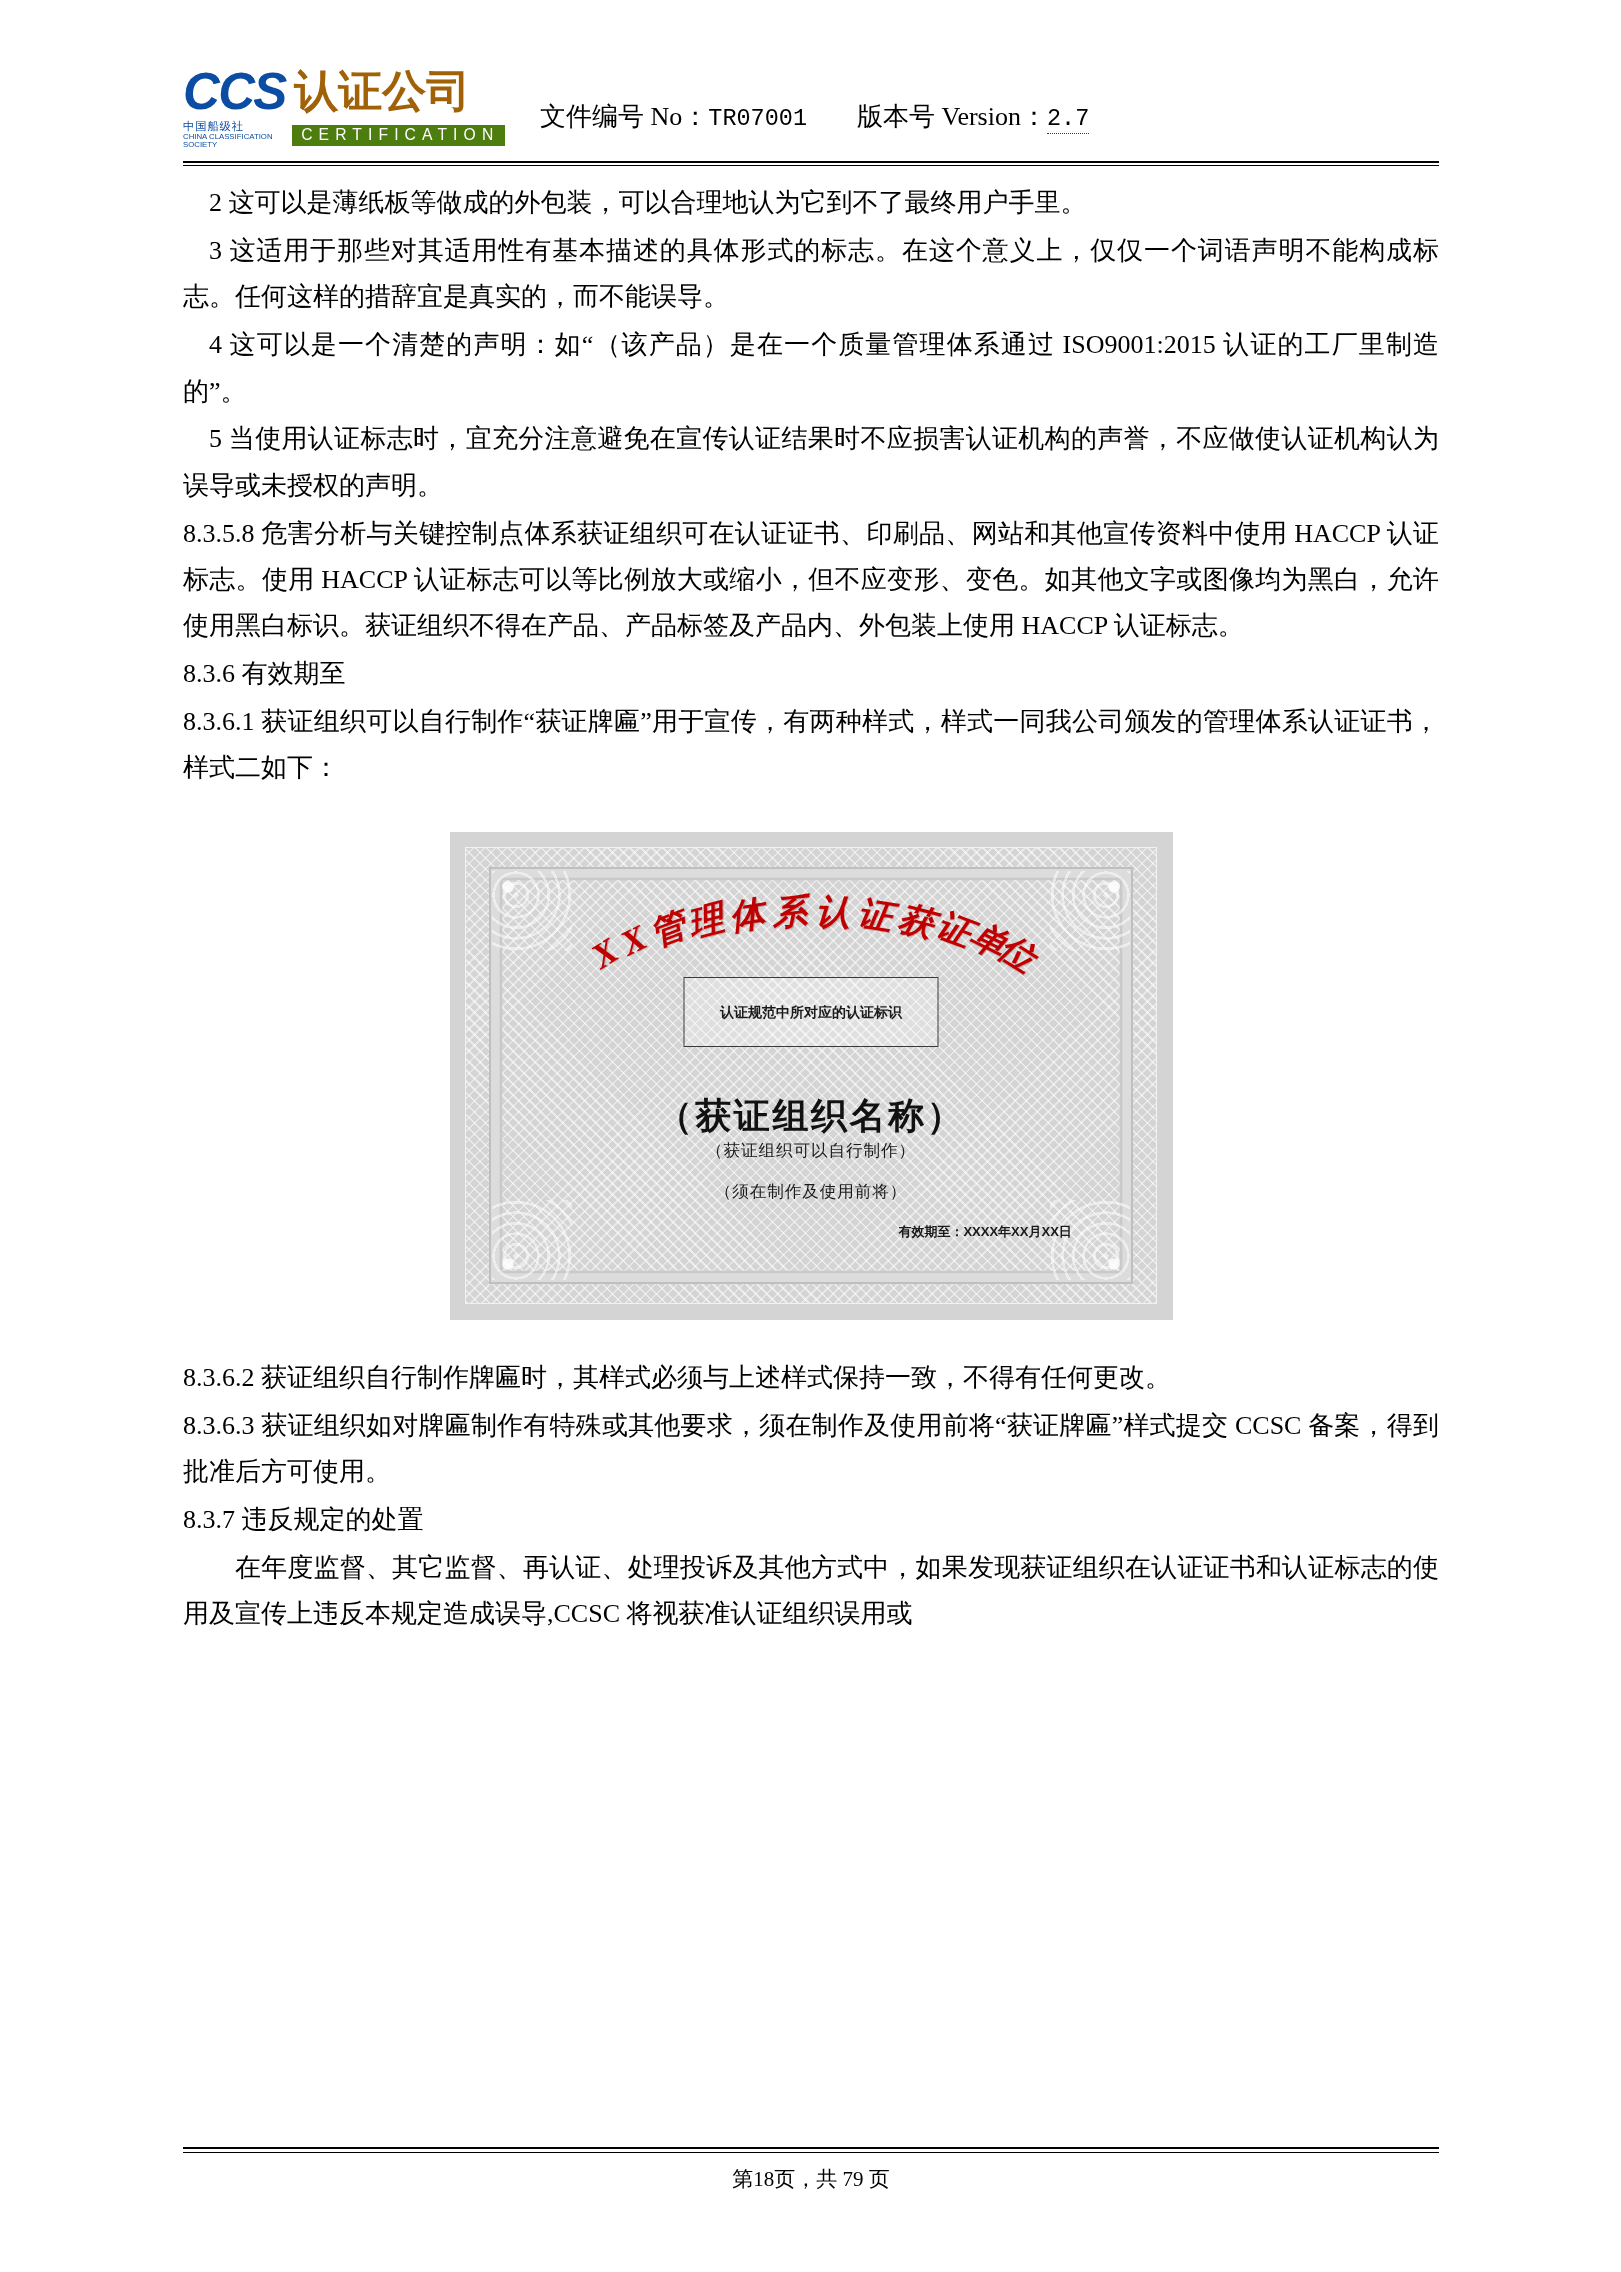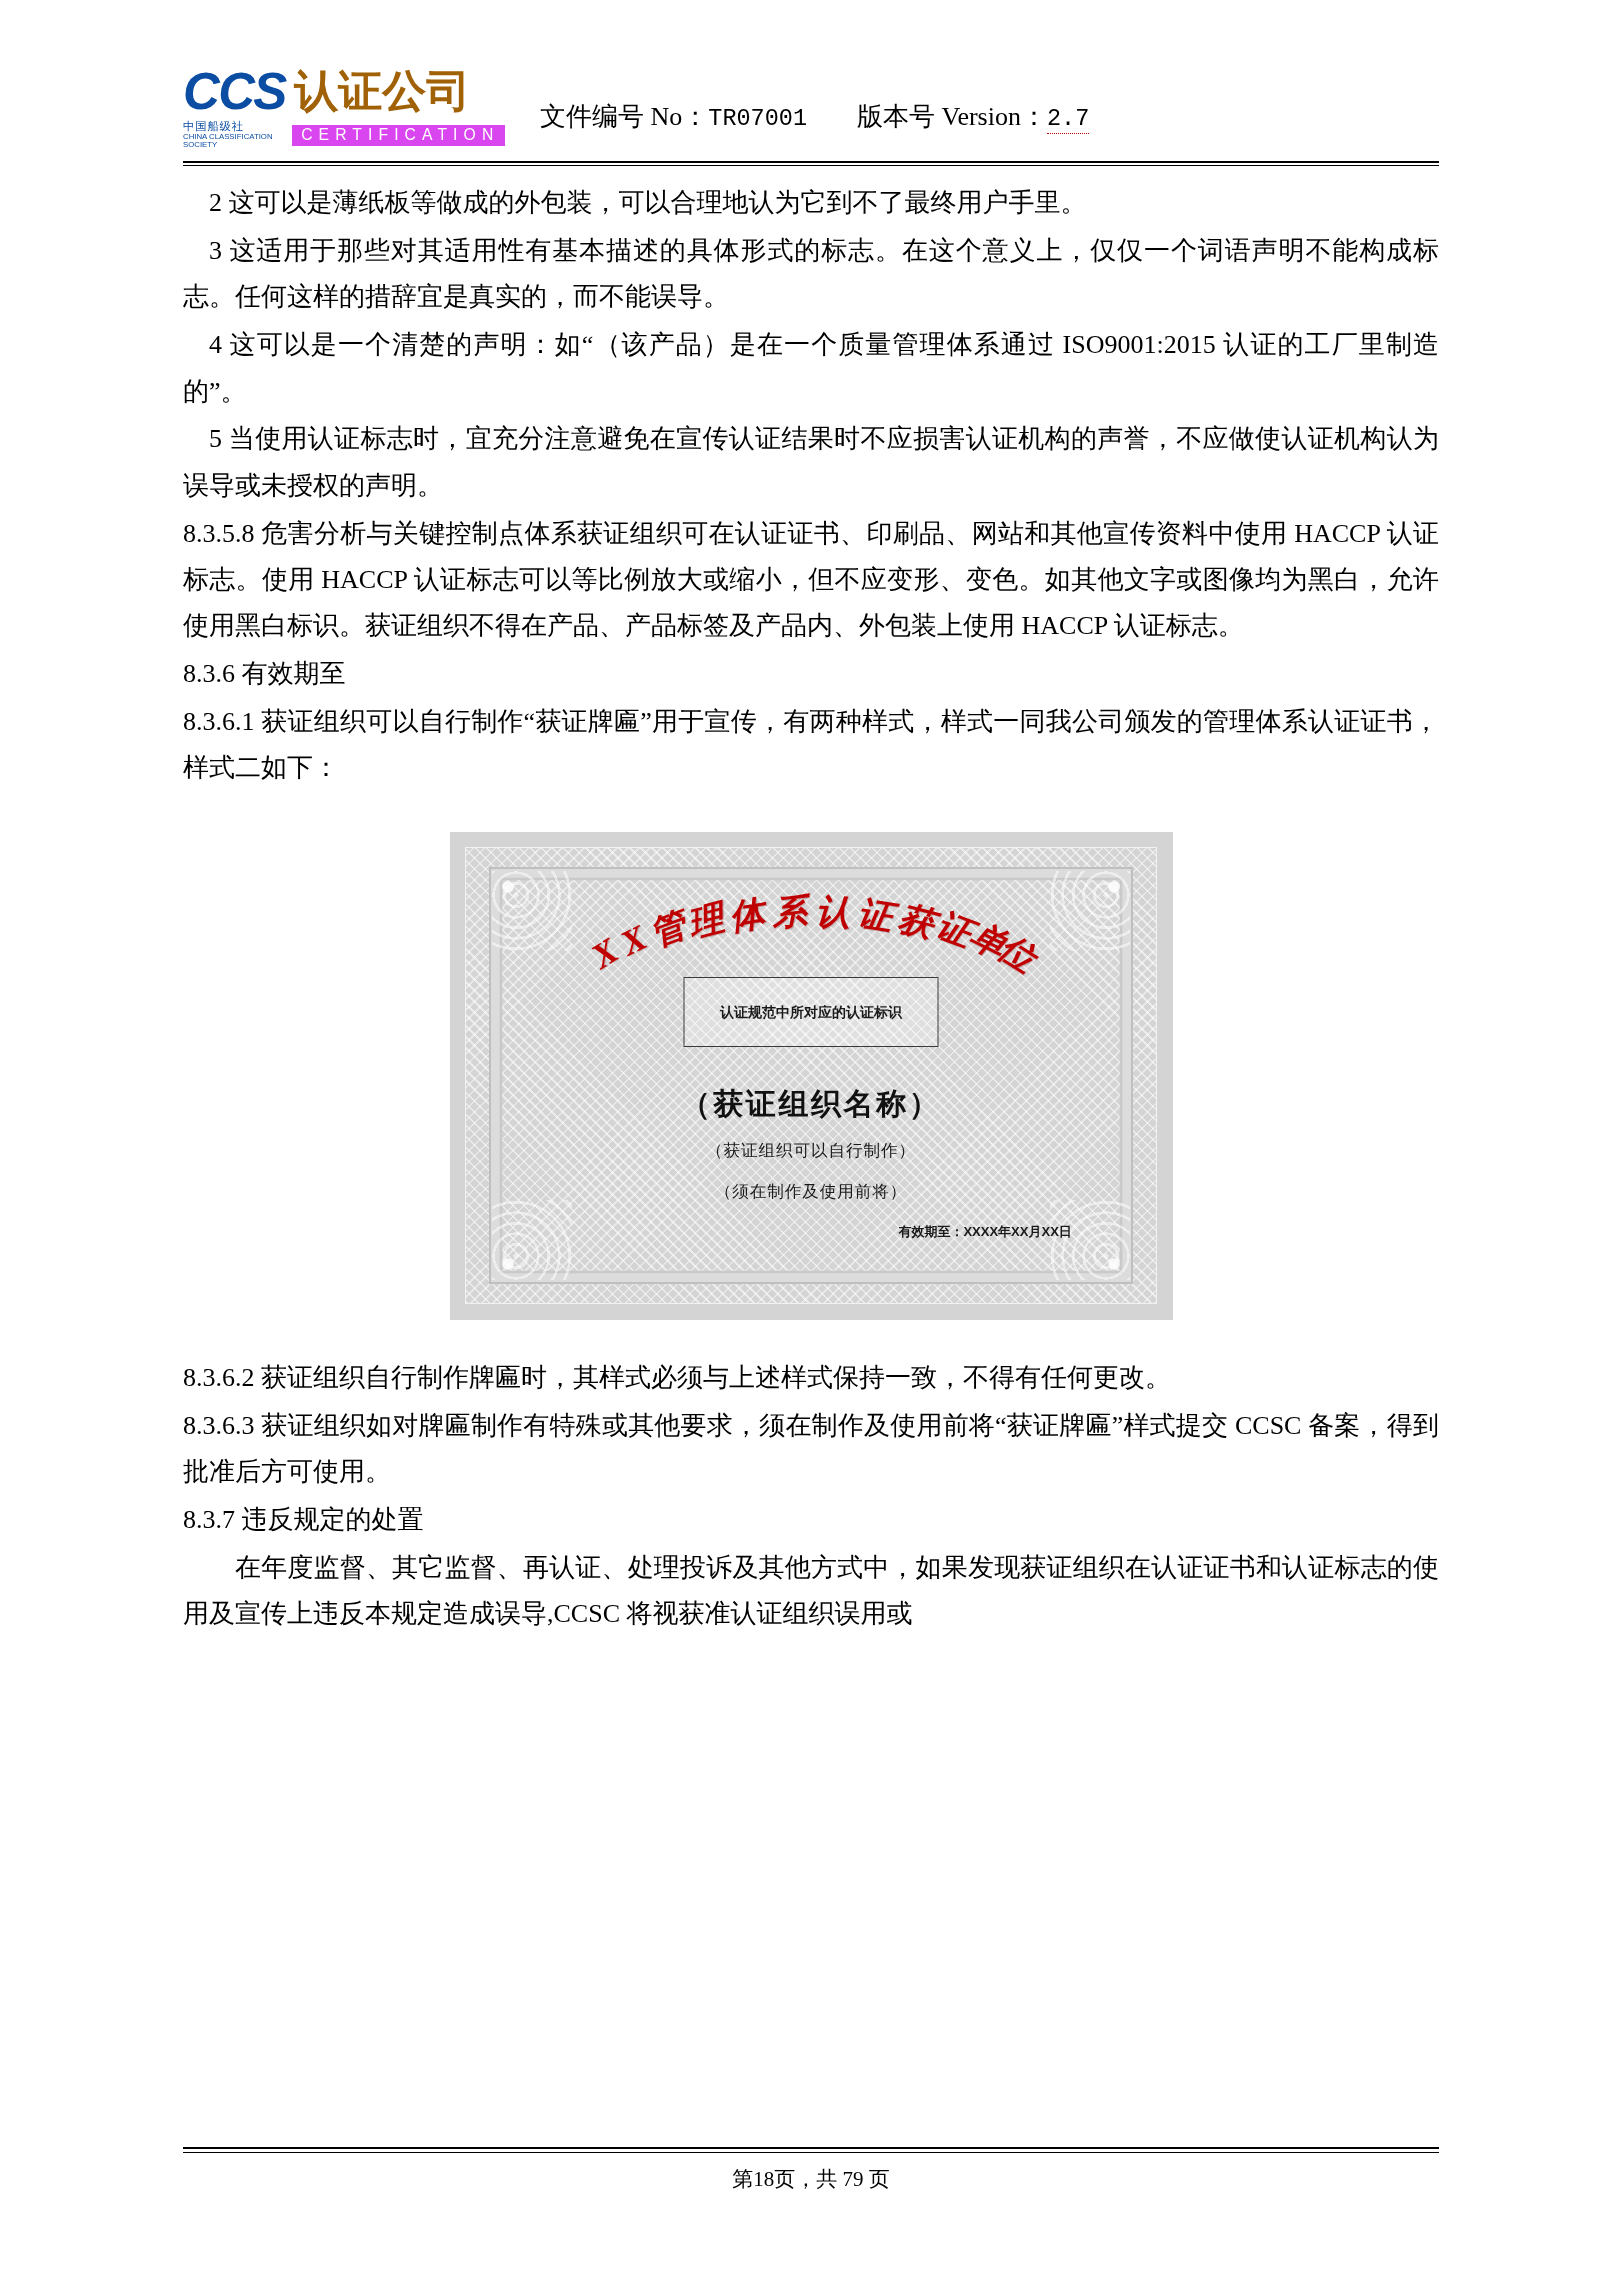--- a/index.html
+++ b/index.html
@@ -69,21 +69,21 @@
     font-size: 7.8px;
     color: #0b4da2;
     line-height: 1.1;
     width: 105px;
   }
   .logo-sub-left .cn {
     font-size: 11.3px;
     letter-spacing: 0.9px;
   }
   .cert-band {
-    background: #d946ef;
+    background: #4d7c0f;
     color: #ffffff;
     font-family: "Liberation Sans", sans-serif;
     font-size: 15.7px;
     letter-spacing: 6.1px;
     padding: 1.7px 5.2px 1.7px 8.7px;
     margin-left: 4px;
     flex: 1;
     text-align: center;
   }
   .header-titles {
@@ -215,25 +215,25 @@
   }
   .plaque-badge span {
     font-family: "Liberation Sans", sans-serif;
     font-weight: bold;
     font-size: 14px;
     color: #1a1a1a;
   }
   .plaque-org {
     position: absolute;
     left: 0; right: 0;
-    top: 229px;
+    top: 236px;
     text-align: center;
     font-family: "Liberation Serif", serif;
     font-weight: bold;
-    font-size: 30px;
+    font-size: 36px;
     letter-spacing: 2.6px;
     color: #111;
   }
   .plaque-line {
     position: absolute;
     left: 0; right: 0;
     text-align: center;
     font-family: "Liberation Sans", sans-serif;
     font-size: 16.6px;
     color: #1a1a1a;

